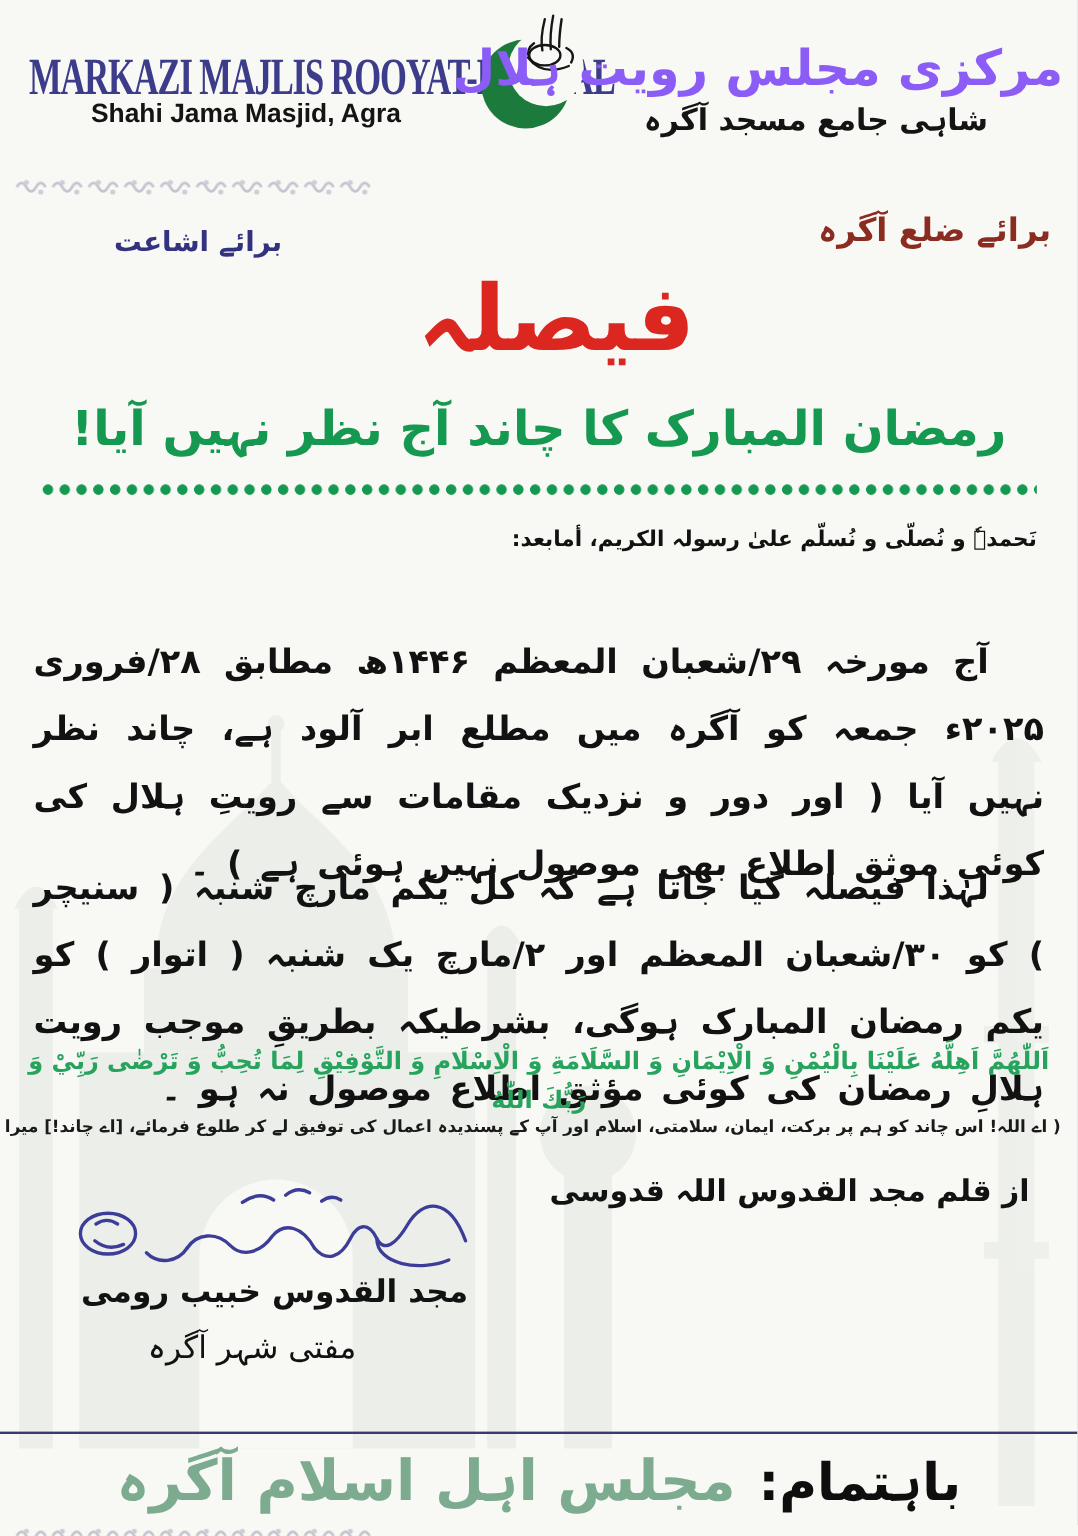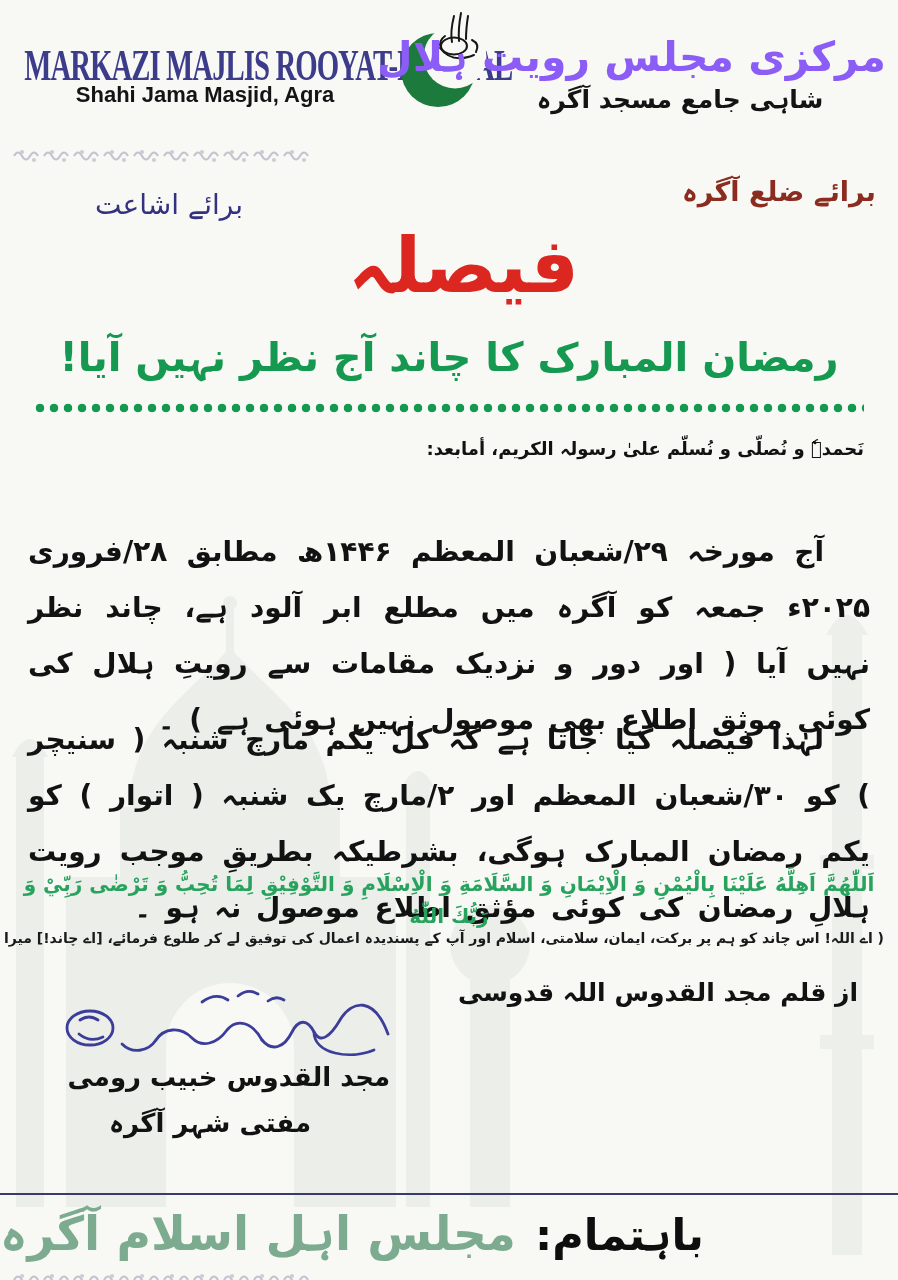--- a/index.html
+++ b/index.html
@@ -37,21 +37,21 @@
   .orn-strip{position:absolute;left:12px;right:12px;height:16px;}
   .orn-top{top:148px;}
   .orn-bottom{bottom:-8px;}
   
   .meta-district{
     position:absolute;right:22px;top:176px;
     direction:rtl;color:#8b2c20;font-weight:bold;font-size:27px;white-space:nowrap;
   }
   .meta-publication{
     position:absolute;left:95px;top:188px;
-    direction:rtl;color:#32327f;font-weight:normal;font-size:28px;white-space:nowrap;
+    direction:rtl;color:#32327f;font-weight:bold;font-size:23px;white-space:nowrap;
   }
   
   .doc-title{
     position:absolute;left:0;right:0;top:224px;text-align:center;
     direction:rtl;color:#dc2620;font-weight:bold;font-size:76px;line-height:1.1;margin-left:29px;
   }
   .doc-headline{
     position:absolute;left:0;right:0;top:334px;text-align:center;
     direction:rtl;color:#15984f;font-weight:bold;font-size:40px;white-space:nowrap;
   }
@@ -86,28 +86,28 @@
     position:absolute;right:40px;top:978px;
     direction:rtl;color:#121212;font-weight:bold;font-size:25px;white-space:nowrap;
   }
   .signature-svg{position:absolute;left:52px;top:982px;width:350px;height:82px;}
   .sig-name{
     position:absolute;left:70px;top:1062px;width:320px;text-align:center;
     direction:rtl;color:#121212;font-weight:bold;font-size:26px;white-space:nowrap;
   }
   .sig-role{
     position:absolute;left:70px;top:1108px;width:280px;text-align:center;
-    direction:rtl;color:#121212;font-weight:bold;font-size:26px;white-space:nowrap;
+    direction:rtl;color:#121212;font-weight:normal;font-size:26px;white-space:nowrap;
   }
   
   .footer-rule{
     position:absolute;left:0;right:0;top:1193px;height:2px;background:#3a3a72;
   }
   .footer-line{
-    position:absolute;left:0;right:0;top:1206px;text-align:left;
+    position:absolute;left:0;right:0;top:1206px;text-align:center;
     direction:rtl;white-space:nowrap;
   }
   .footer-label{color:#0e0e0e;font-weight:800;font-size:43px;}
   .footer-org{color:#7cab90;font-weight:bold;font-size:47px;margin-right:14px;}
   
   .watermark{position:absolute;left:-30px;top:545px;width:720px;height:740px;opacity:.07;}
   .watermark-right{position:absolute;right:-14px;top:555px;width:130px;height:700px;opacity:.06;}
 </style>
 </head>
 <body>

